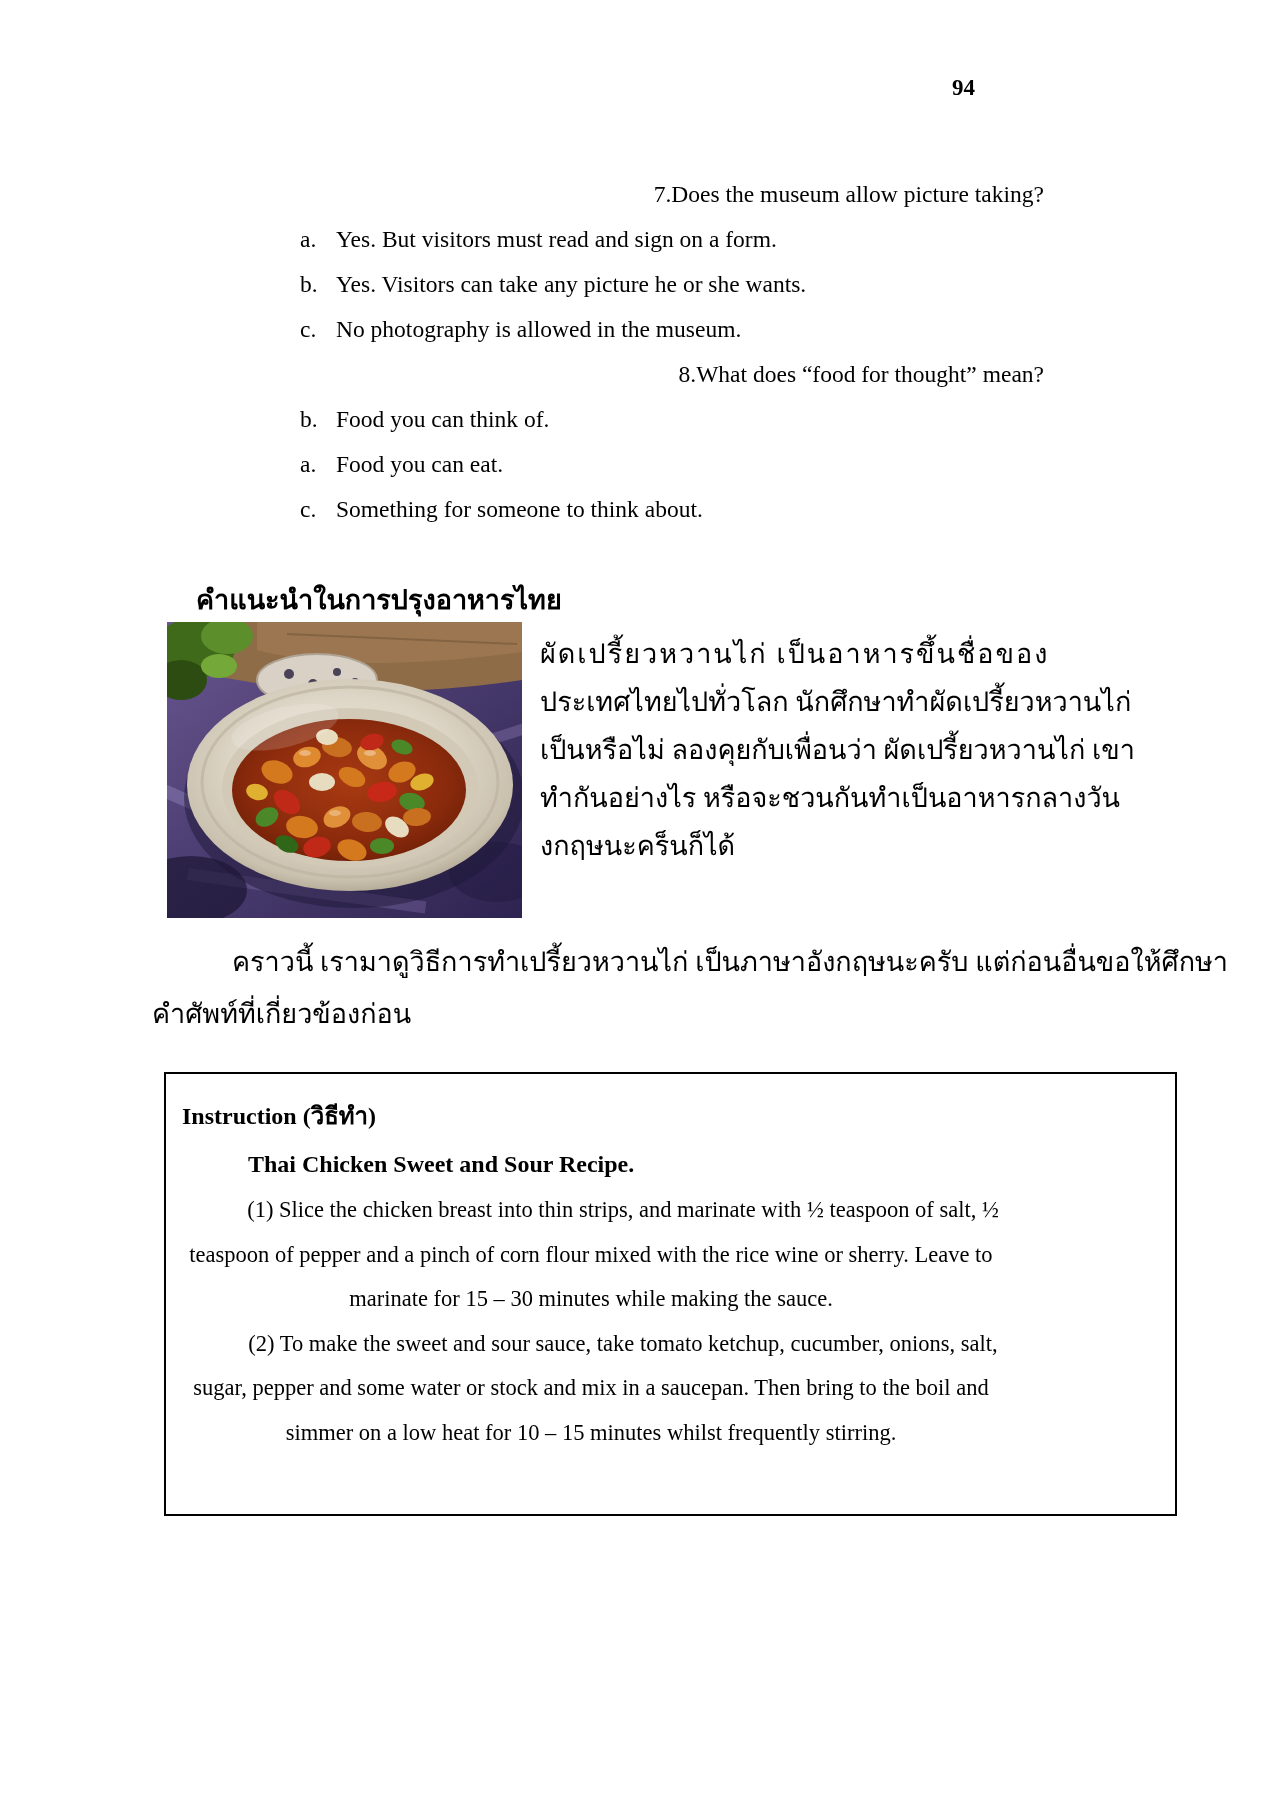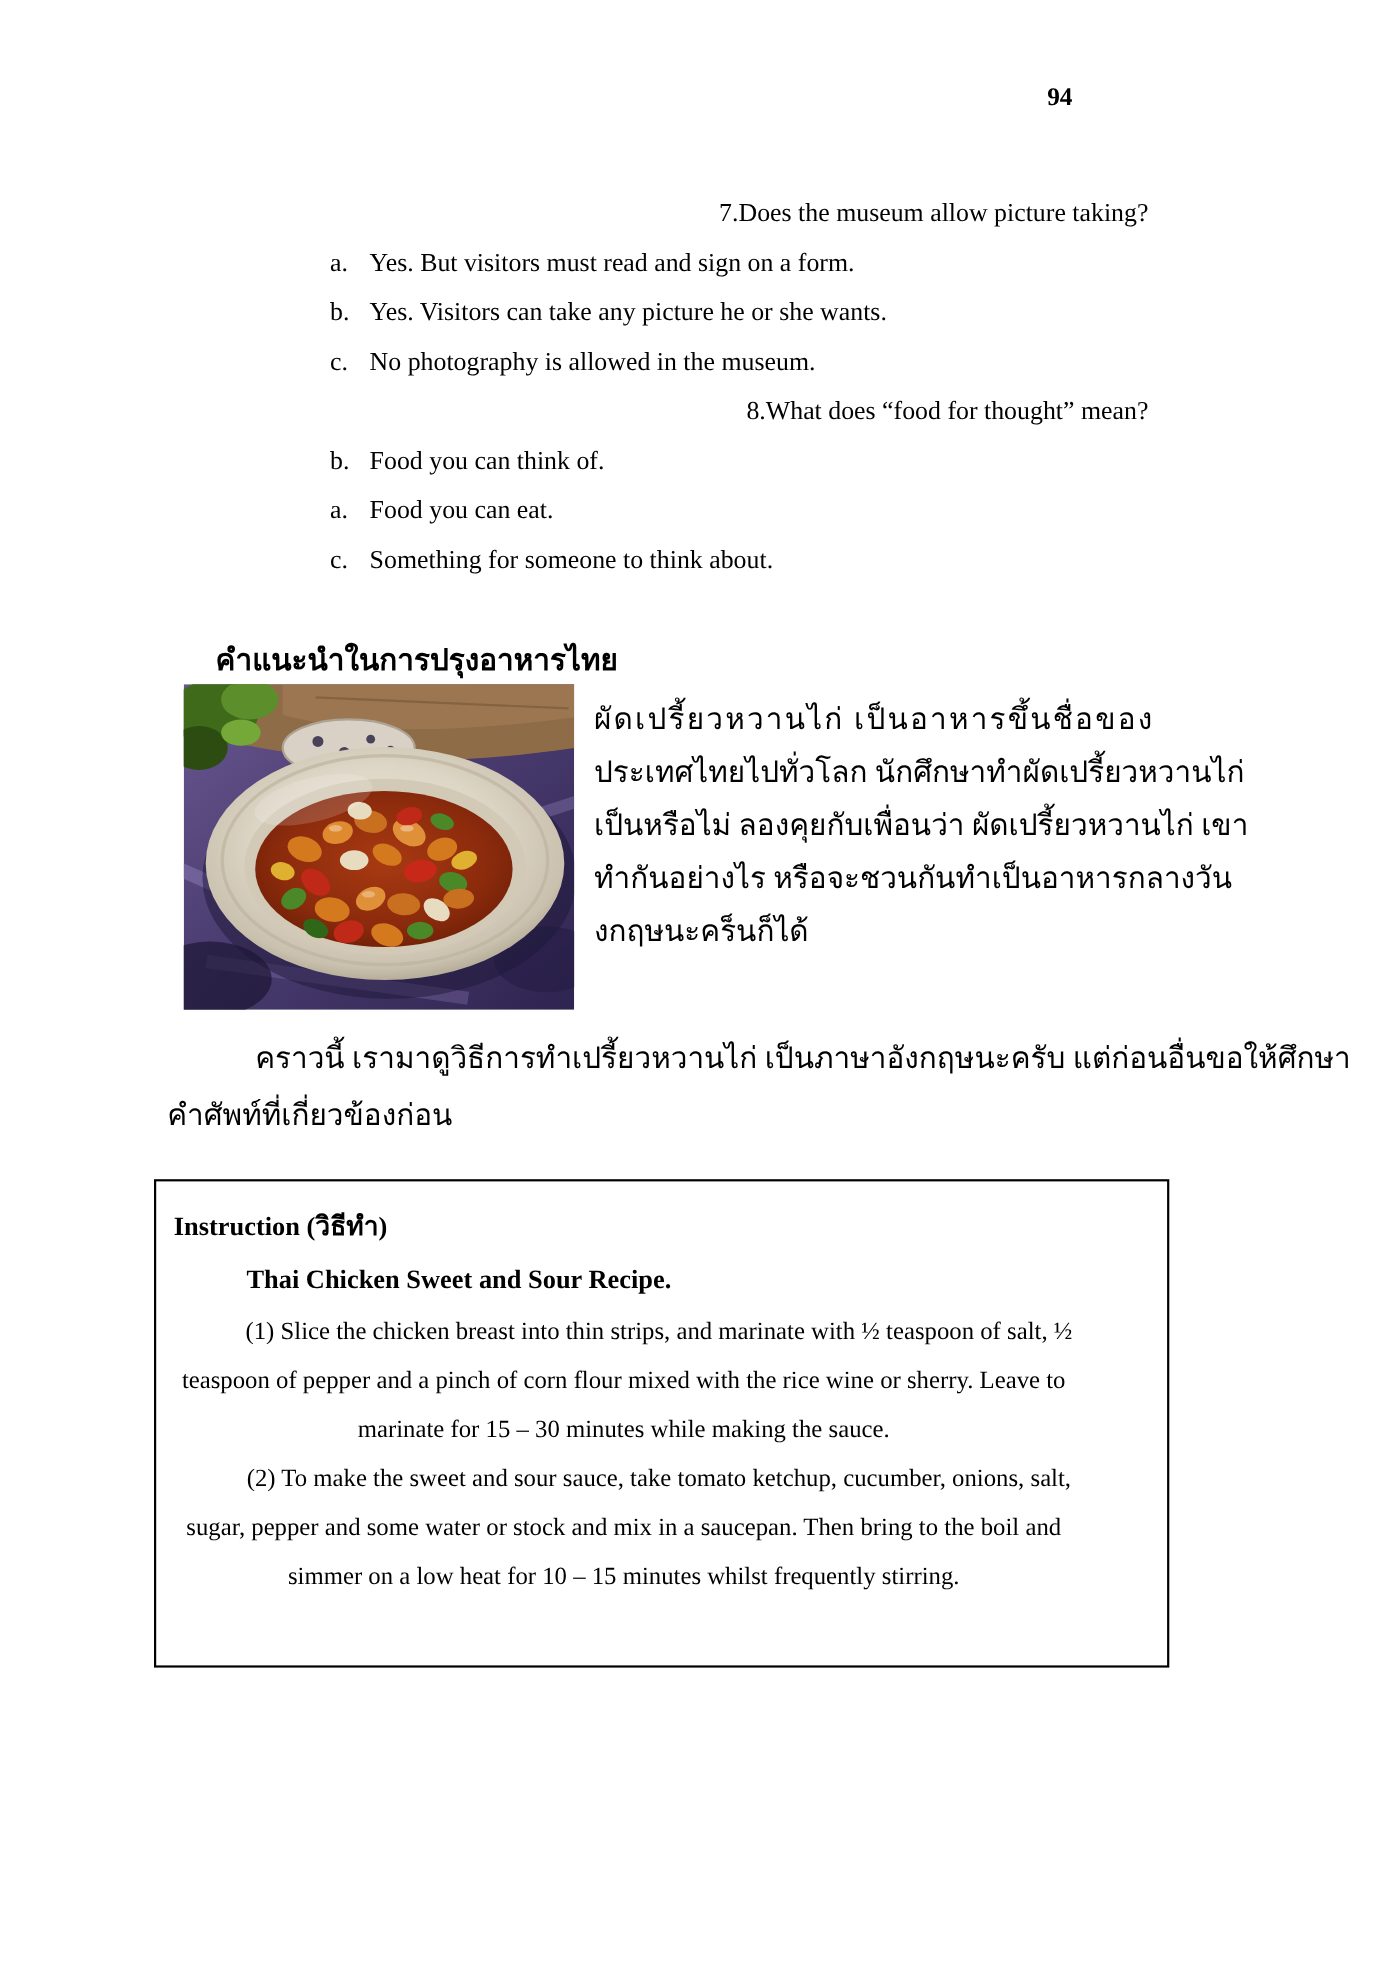--- a/index.html
+++ b/index.html
@@ -30,22 +30,22 @@
   
   .thai-intro { position:absolute; left:540px; top:630px; width:500px; font-size:27px; }
   .thai-intro .line { line-height:48px; white-space:nowrap; }
   .thai-intro .line.ls1 { letter-spacing:2px; }
   
   .thai-follow { position:absolute; left:152px; top:936px; width:900px; font-size:27px; }
   .thai-follow .line { line-height:52px; white-space:nowrap; }
   .thai-follow .line.indent { text-indent:80px; }
   
   .instruction-box {
-    position:absolute; left:140px; top:1072px;
-    width:923px; height:444px;
+    position:absolute; left:164px; top:1072px;
+    width:1013px; height:444px;
     border:2px solid #000;
     padding:22px 16px 12px 16px;
   }
   .box-title { font-size:24px; font-weight:bold; line-height:40px; margin-bottom:8px; }
   .recipe-title { font-size:24px; font-weight:bold; line-height:40px; margin-left:66px; margin-bottom:4px; }
   .step { font-size:22.5px; line-height:44.5px; text-indent:64px; width:818px; text-align:center; }
 </style>
 </head>
 <body>
 

